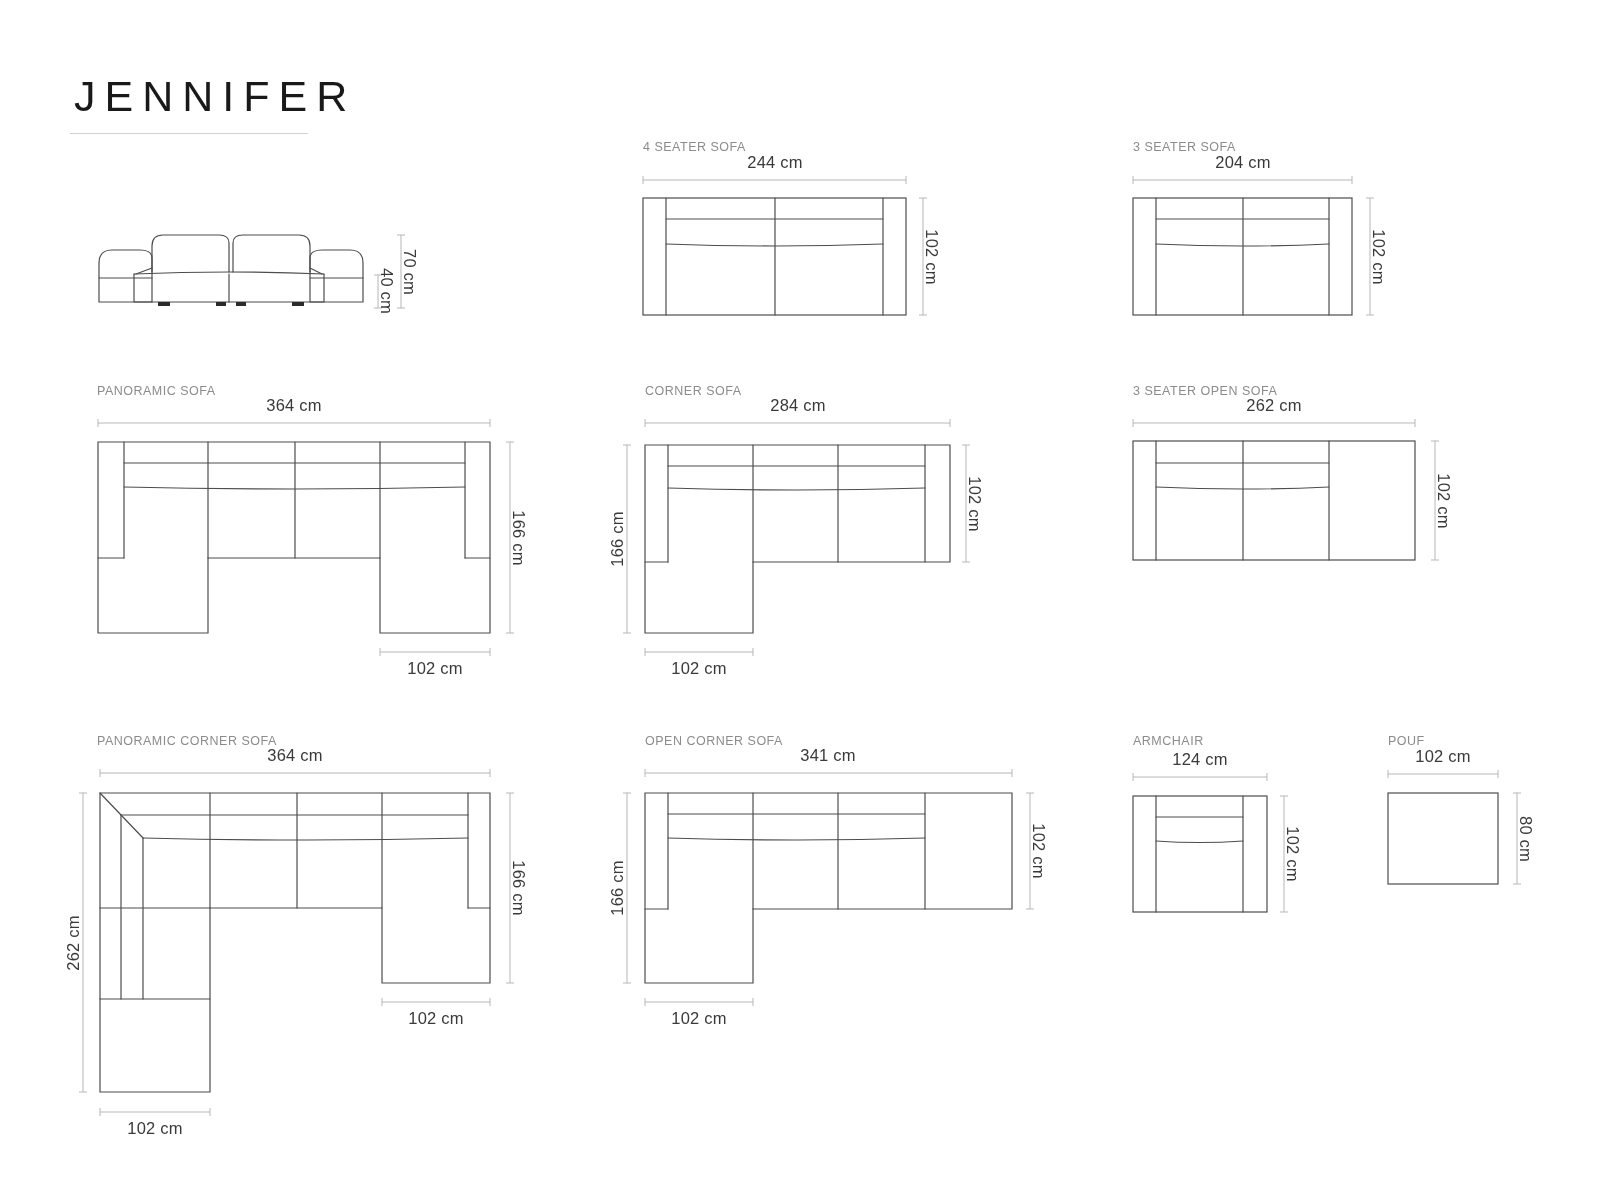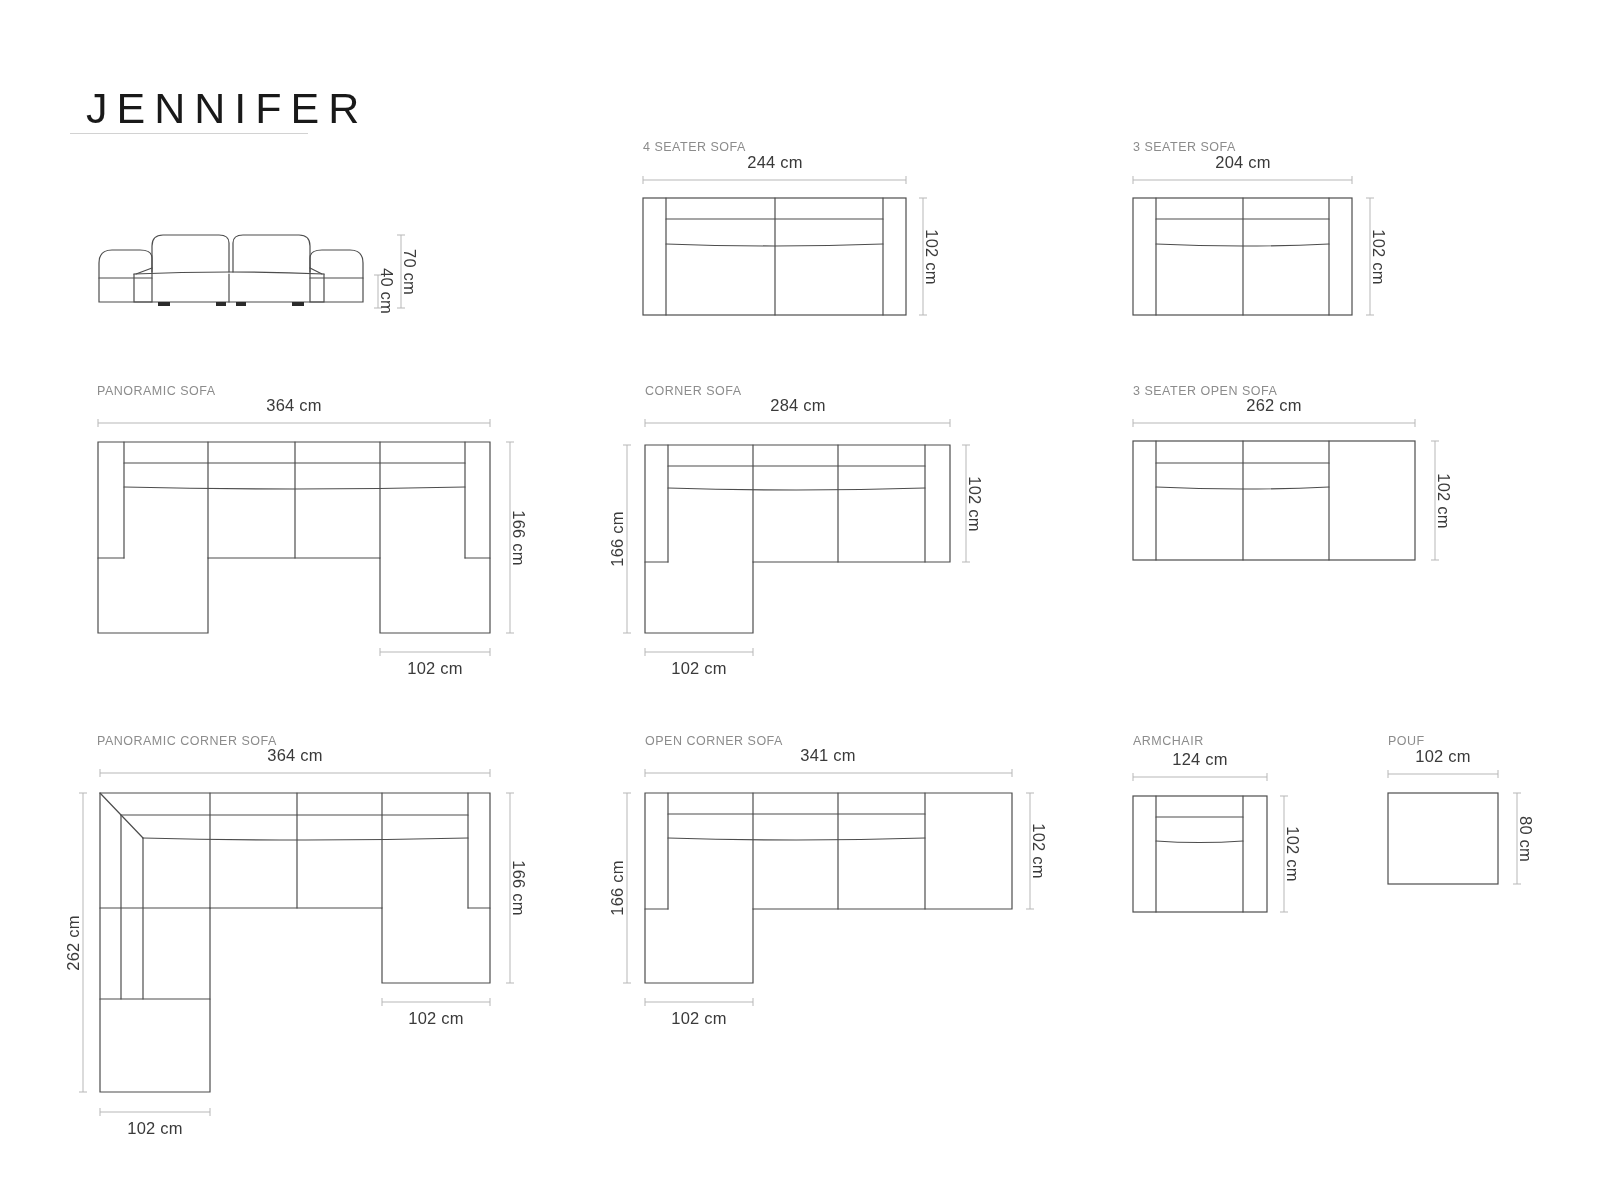--- a/index.html
+++ b/index.html
@@ -1,18 +1,18 @@
 <!DOCTYPE html>
 <html><head>
 <meta charset="utf-8">
 <style>
   html,body{margin:0;padding:0;background:#ffffff;}
   .sheet{position:relative;width:1600px;height:1200px;background:#ffffff;overflow:hidden;
          font-family:"Liberation Sans",sans-serif;}
-  .title{position:absolute;left:70px;top:68px;margin:16px;font-size:43px;font-weight:500;
+  .title{position:absolute;left:70px;top:68px;margin:4px;font-size:43px;font-weight:500;
          letter-spacing:9px;color:#191919;font-family:"Liberation Sans",sans-serif;}
   .title-underline{position:absolute;left:70px;top:133px;width:238px;height:1px;background:#d2d2d2;}
   svg.plan{position:absolute;left:0;top:0;}
   .sofa line,.sofa path,.sofa rect{stroke:#4d4d4d;stroke-width:1.2;fill:none;stroke-linecap:round;}
   .sofa .foot{fill:#2b2b2b;stroke:none;}
   .dim line{stroke:#b7b7b7;stroke-width:1;fill:none;}
   .dim-text{fill:#3a3a3a;font-size:16.5px;letter-spacing:.2px;}
   .sec-label{fill:#8c8c8c;font-size:12.5px;letter-spacing:.5px;}
 </style>
 </head>

